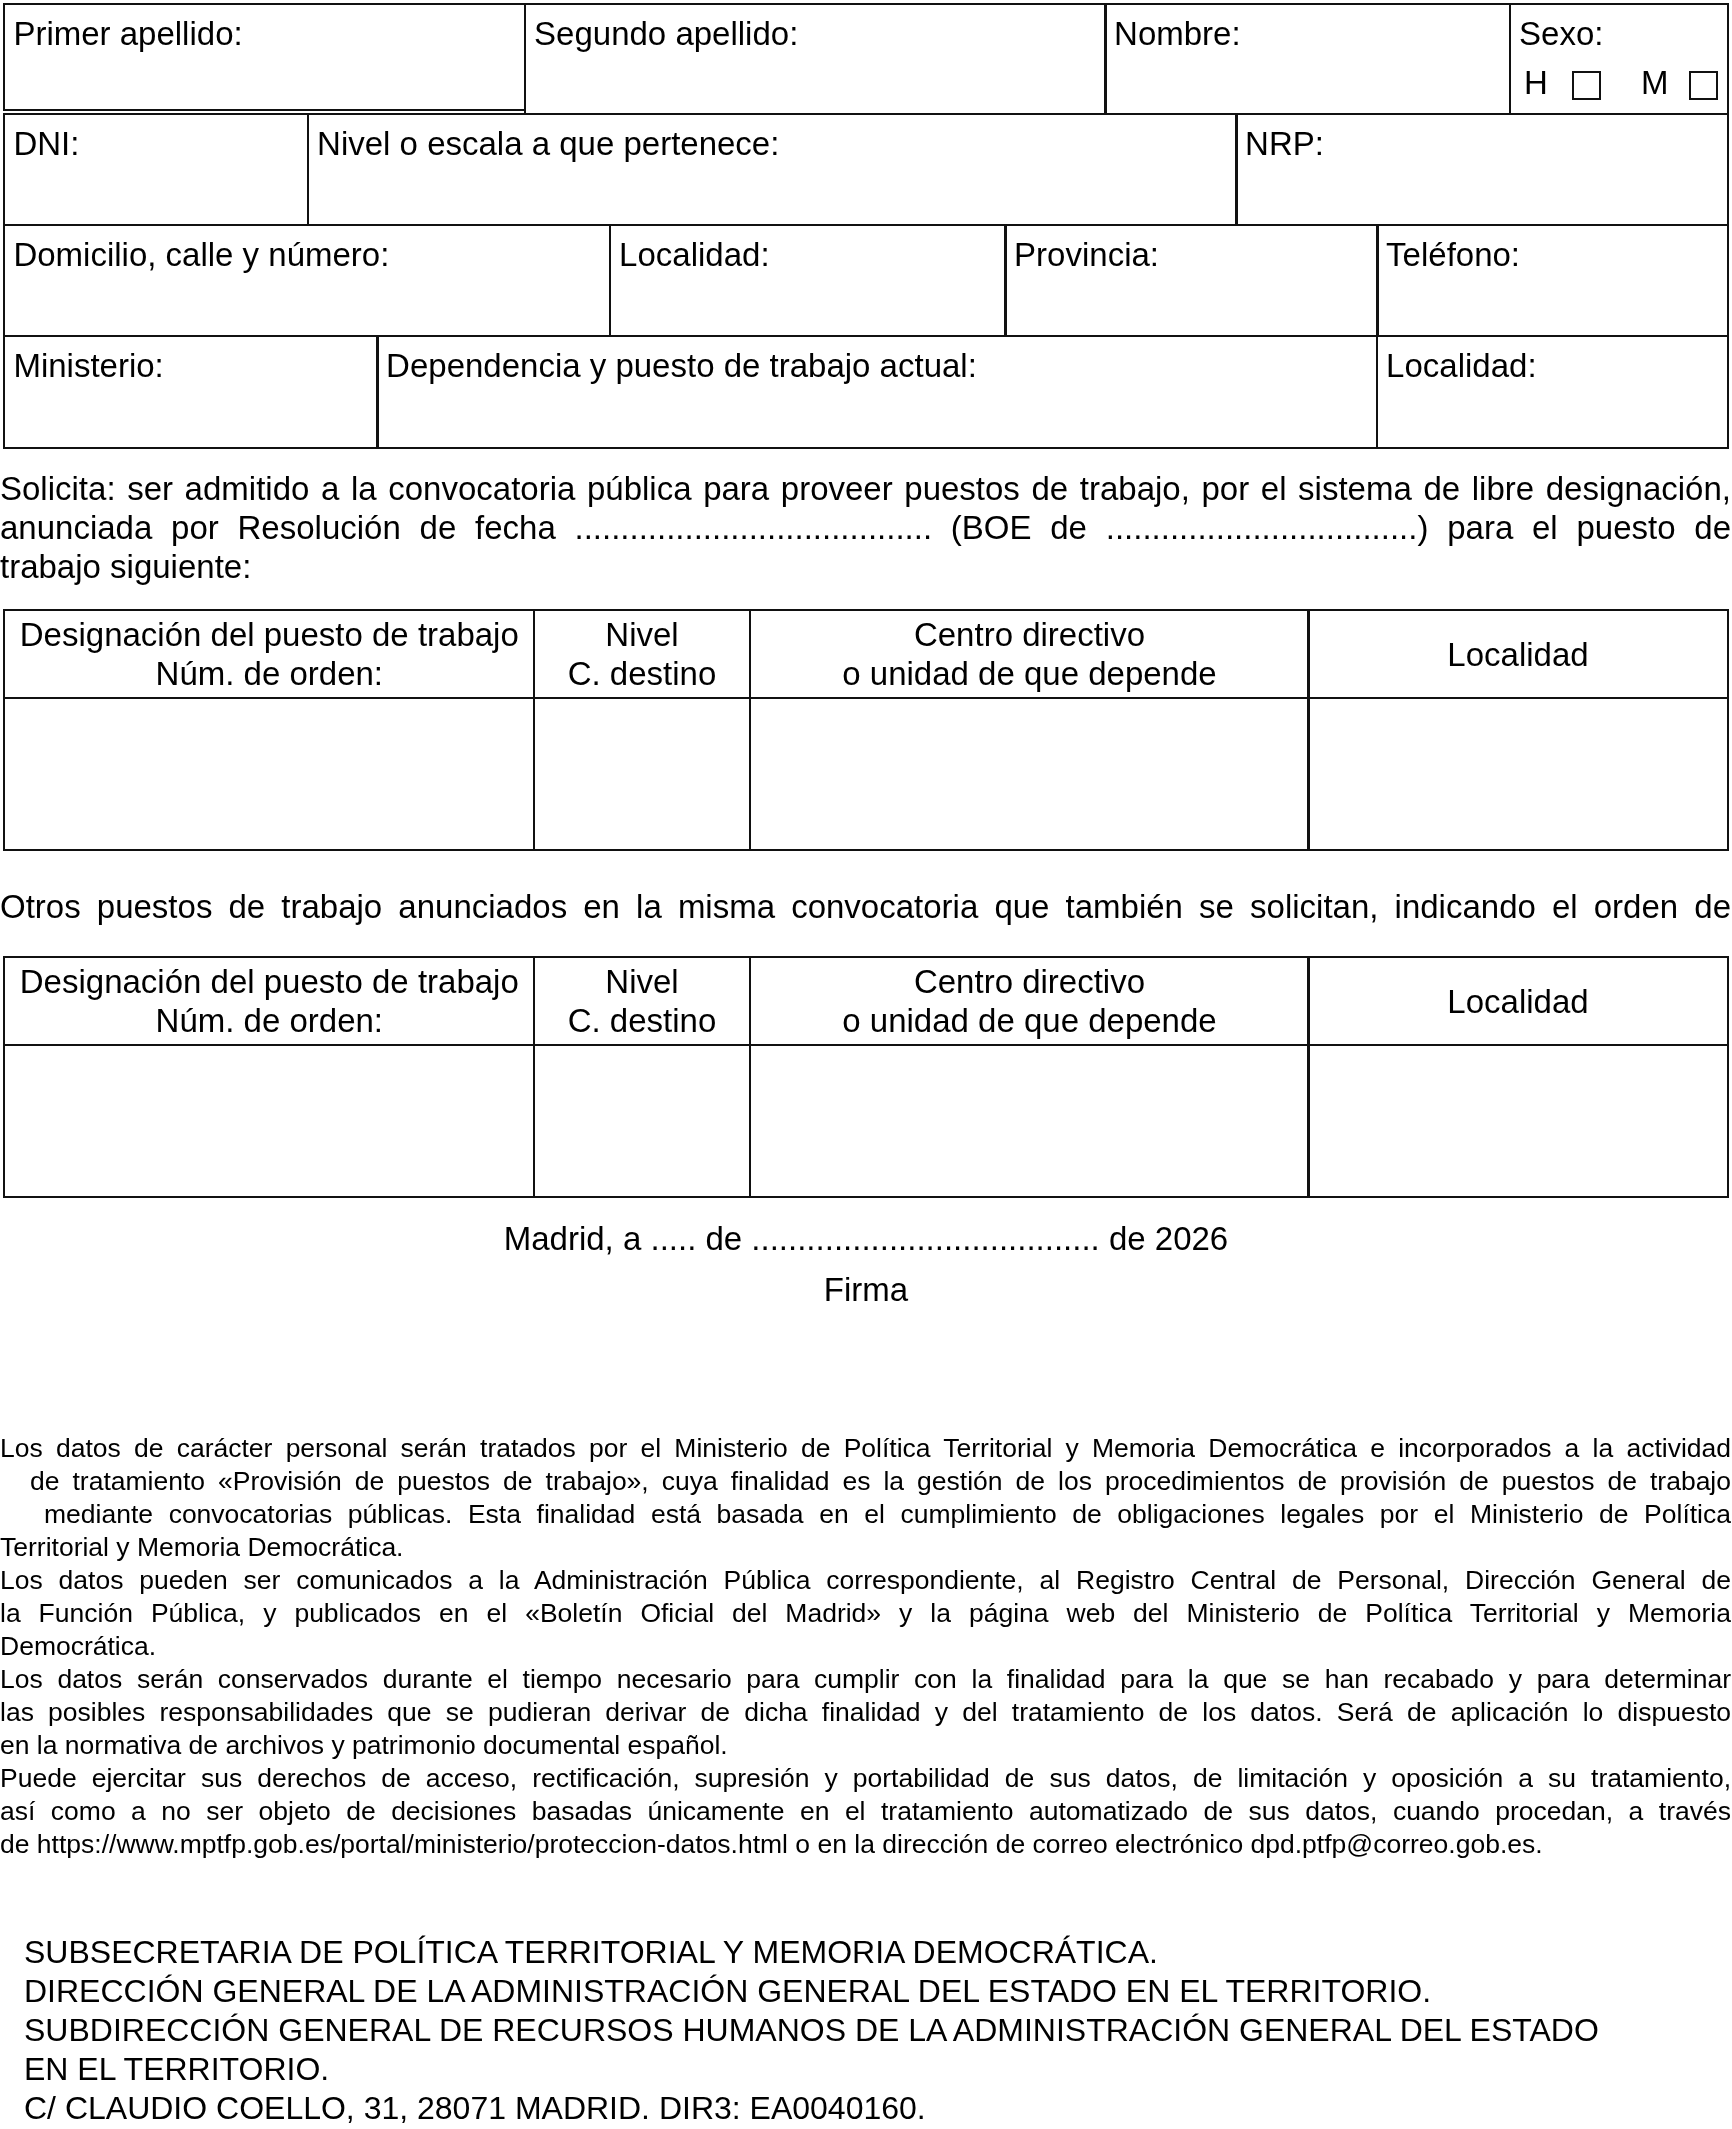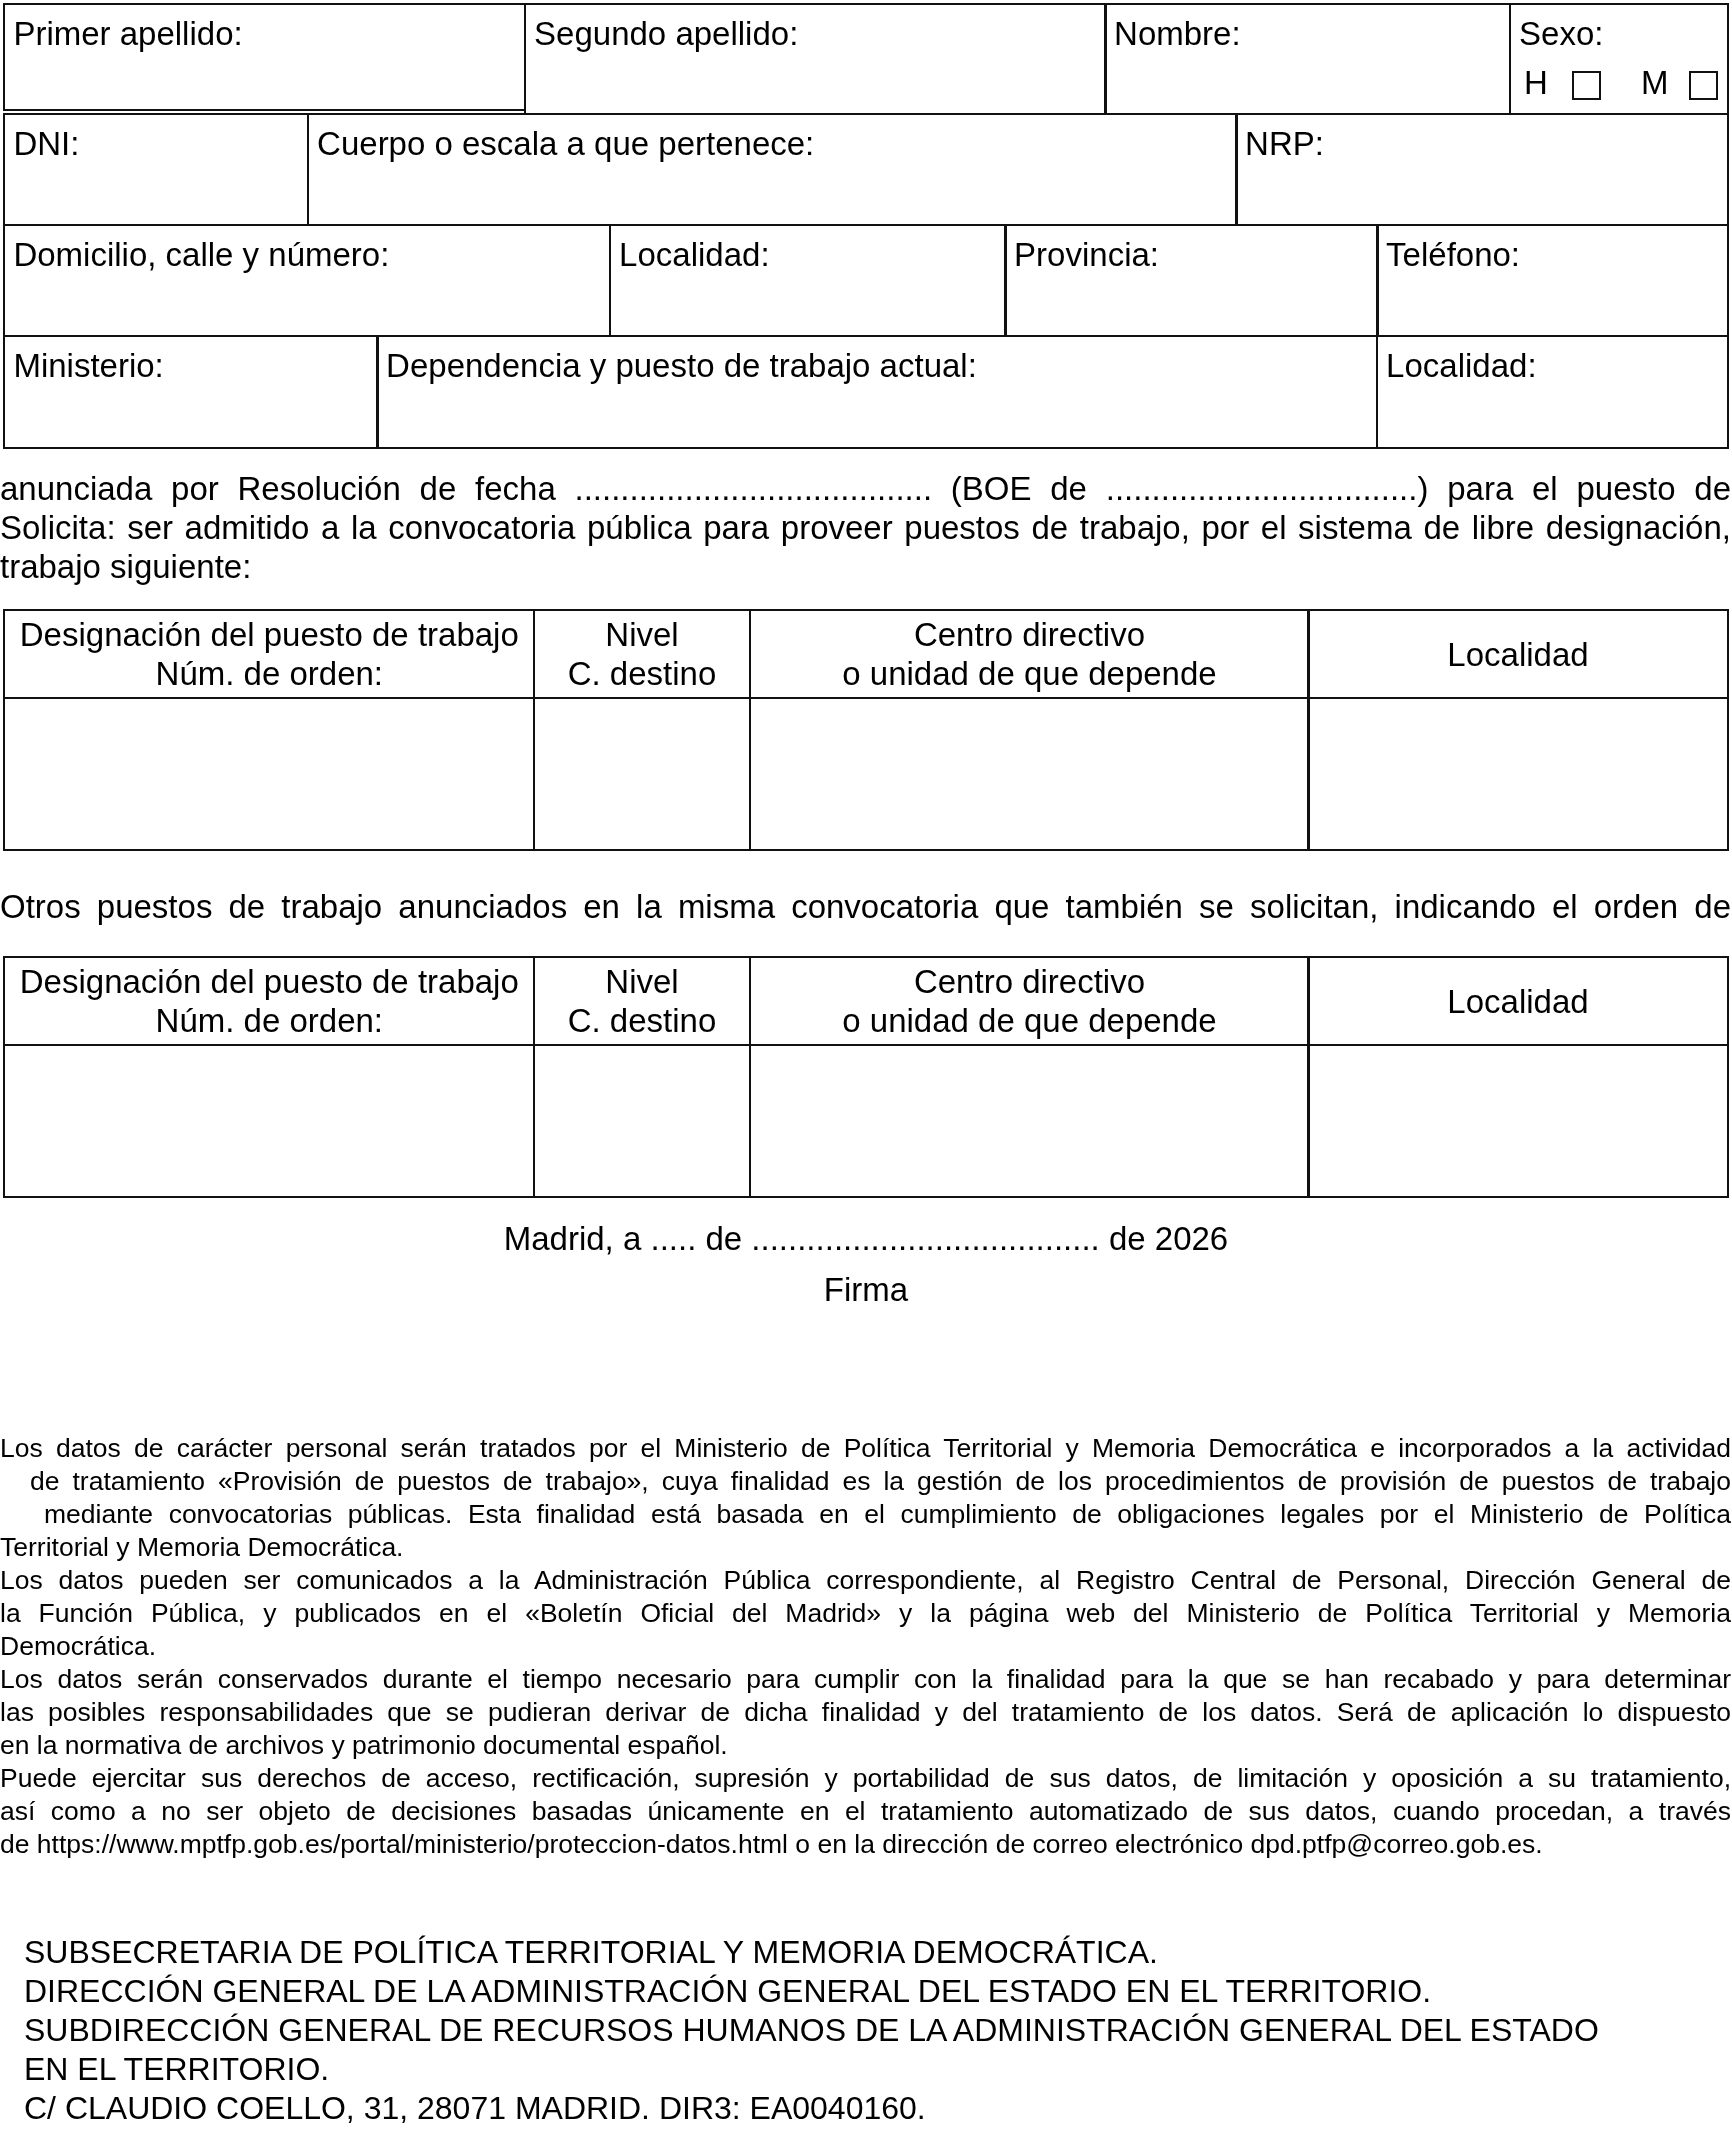--- a/index.html
+++ b/index.html
@@ -42,21 +42,21 @@
       <span class="chk" style="margin-left:14.7px;"></span>
       <span style="margin-left:31px;">M</span>
       <span class="chk" style="margin-left:11.4px;"></span>
     </div>
   </div>
 
   <div class="cell" style="left:3.3px;top:113px;width:306px;height:113px;">
     <span class="lbl">DNI:</span>
   </div>
   <div class="cell" style="left:307px;top:113px;width:931px;height:113px;">
-    <span class="lbl">Cuerpo o escala a que pertenece:</span>
+    <span class="lbl">Nivel o escala a que pertenece:</span>
   </div>
   <div class="cell" style="left:1235px;top:113px;width:494px;height:113px;">
     <span class="lbl">NRP:</span>
   </div>
 
   <div class="cell" style="left:3.3px;top:224px;width:608px;height:113px;">
     <span class="lbl">Domicilio, calle y número:</span>
   </div>
   <div class="cell" style="left:609px;top:224px;width:398px;height:113px;">
     <span class="lbl">Localidad:</span>
@@ -73,22 +73,22 @@
   </div>
   <div class="cell" style="left:376px;top:335px;width:1002px;height:114px;">
     <span class="lbl">Dependencia y puesto de trabajo actual:</span>
   </div>
   <div class="cell" style="left:1376px;top:335px;width:353px;height:114px;">
     <span class="lbl">Localidad:</span>
   </div>
 </div>
 
 <div class="para" style="top:469px;">
+  <span class="line jl" style="text-align: justify; text-align-last: justify; display: block;"><span style="white-space: nowrap;">Solicita: ser admitido a la convocatoria pública para proveer puestos de trabajo, por el sistema de libre designación,</span></span>
   <span class="line jl" style="text-align: justify; text-align-last: justify; display: block;"><span style="white-space: nowrap;">anunciada por Resolución de fecha ....................................... (BOE de ..................................) para el puesto de</span></span>
-  <span class="line jl" style="text-align: justify; text-align-last: justify; display: block;"><span style="white-space: nowrap;">Solicita: ser admitido a la convocatoria pública para proveer puestos de trabajo, por el sistema de libre designación,</span></span>
   <span class="line">trabajo siguiente:</span>
 </div>
 
 <div>
   <div class="hcell" style="left:3.3px;top:609px;width:532px;height:90px;">
     <span class="inner">
       <span class="line">Designación del puesto de trabajo</span>
       <span class="line">Núm. de orden:</span>
     </span>
   </div>

